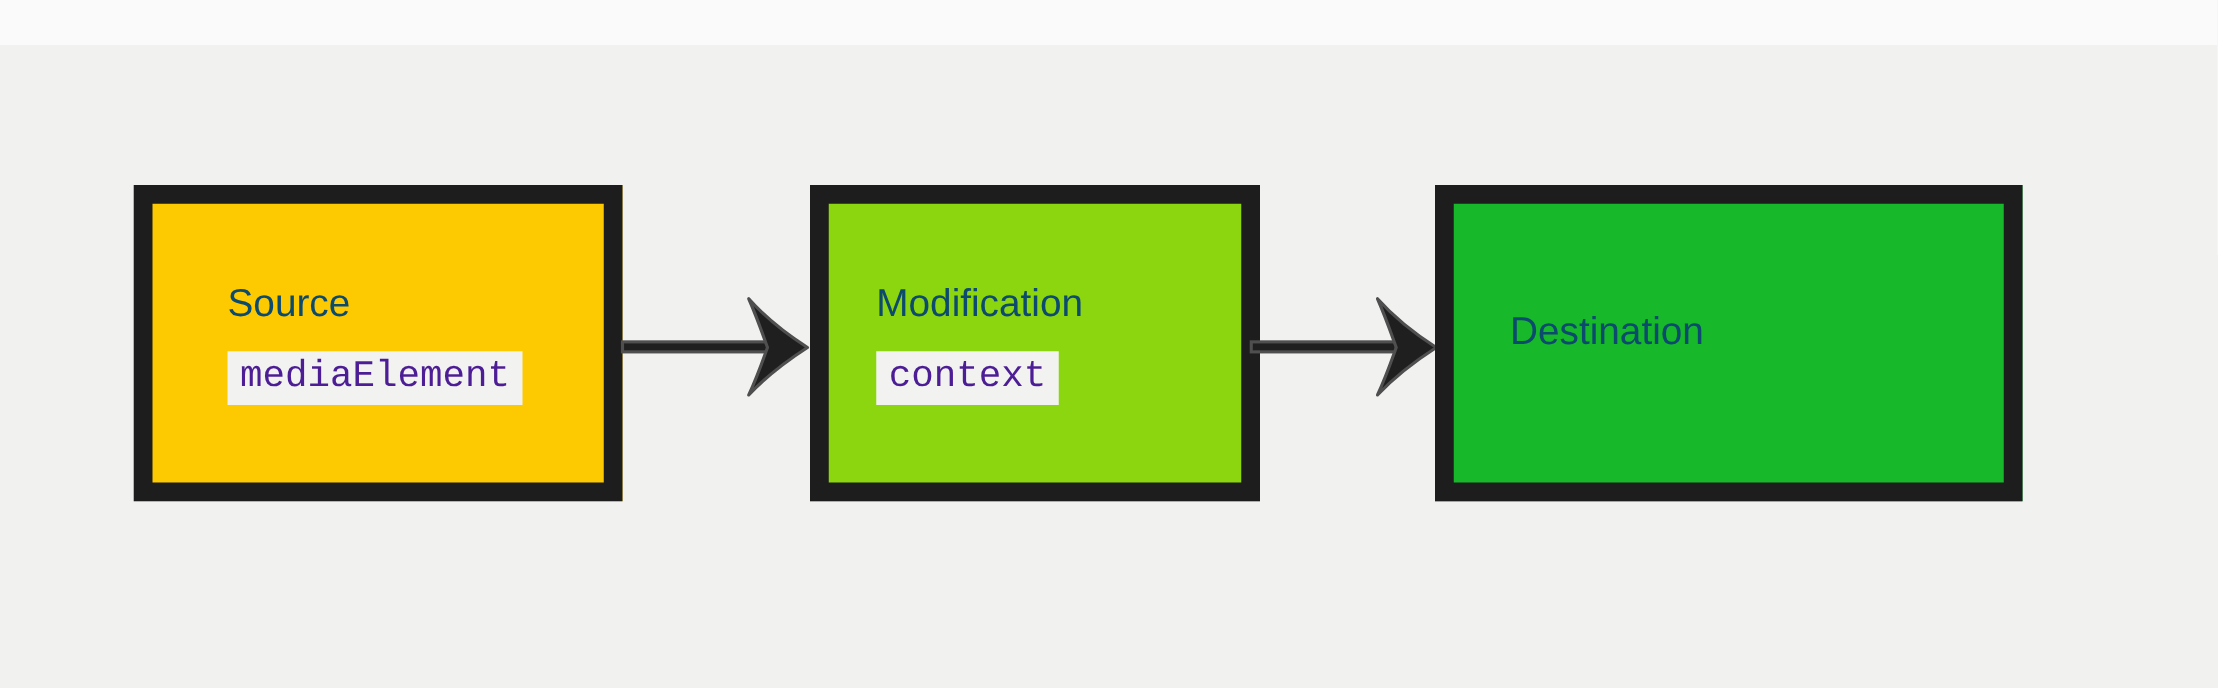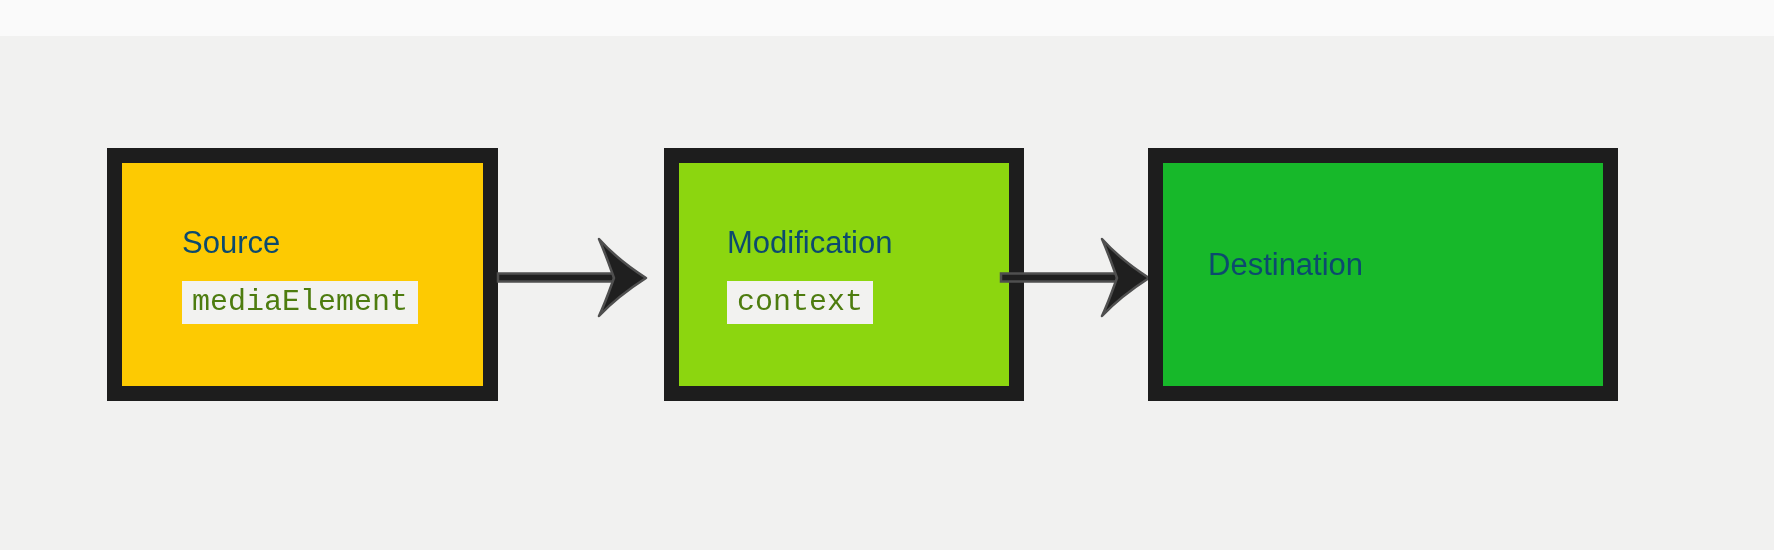--- a/index.html
+++ b/index.html
@@ -26,34 +26,34 @@
     top: 148px;
     height: 253px;
     box-sizing: border-box;
     border: 15px solid #1d1d1d;
     display: flex;
     flex-direction: column;
     justify-content: center;
     align-items: flex-start;
   }
   .node-source      { left: 107px;  width: 391px; padding-left: 60px; }
-  .node-modification{ left: 664px;  width: 360px; padding-left: 48px; }
+  .node-modification{ left: 648px;  width: 360px; padding-left: 38px; }
   .node-destination { left: 1148px; width: 470px; padding-left: 45px; }
   .node-label {
     font-size: 31px;
     line-height: 36px;
     color: #0c4a6e;
     margin-bottom: 20px;
     white-space: nowrap;
   }
   .node-code {
     font-family: "Liberation Mono", monospace;
     font-size: 30px;
     line-height: 33px;
-    color: #4d7c0f;
+    color: #4c1d95;
     background: #f2f2f0;
     padding: 5px 10px;
     white-space: nowrap;
   }
   .arrow {
     position: absolute;
     top: 233px;
     width: 152px;
     height: 89px;
   }

